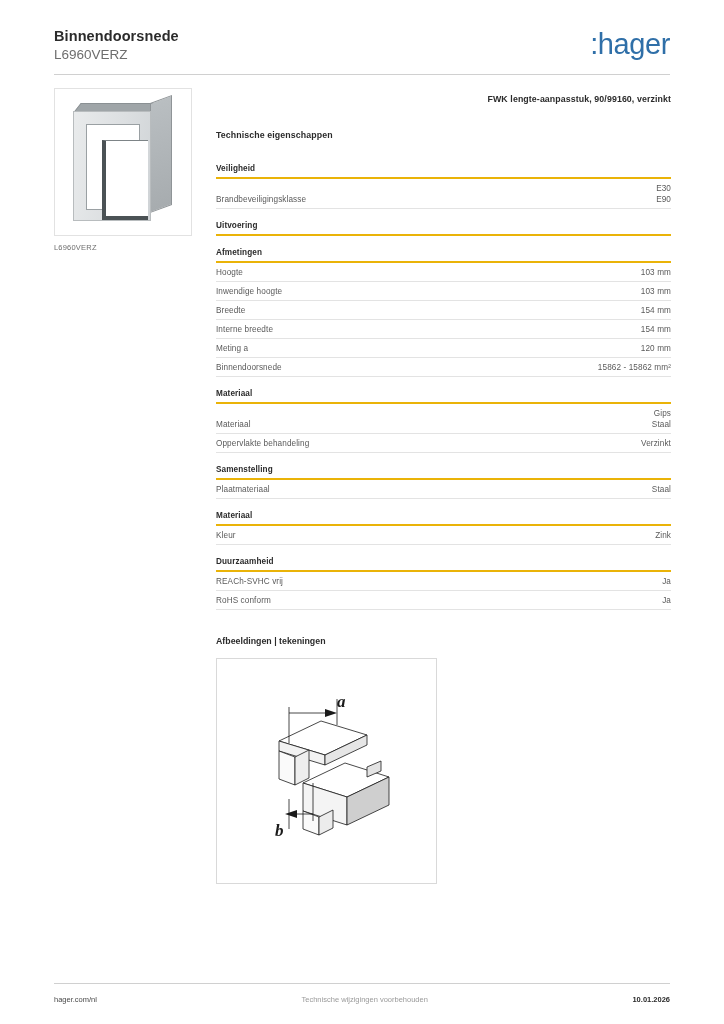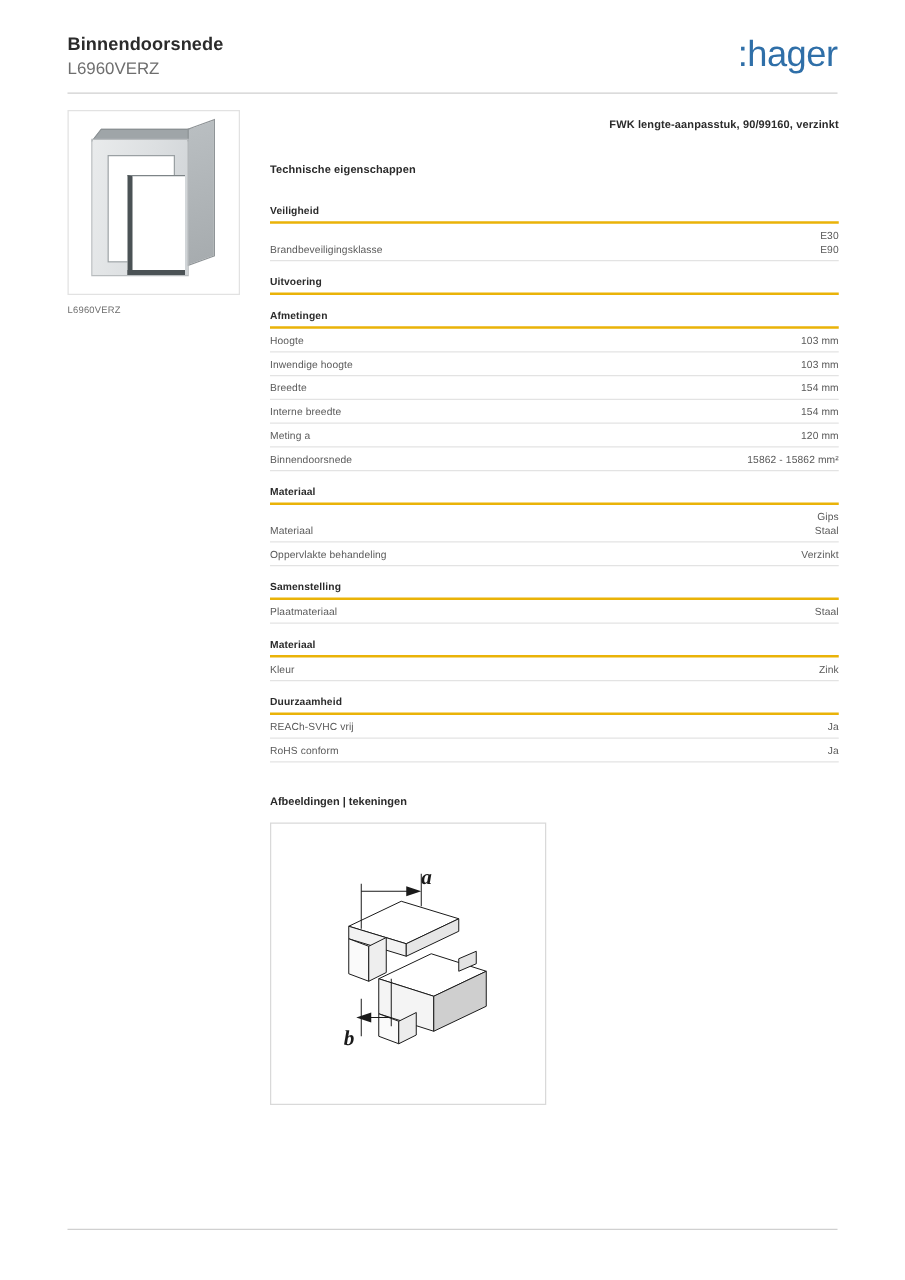--- a/index.html
+++ b/index.html
@@ -348,14 +348,19 @@
           <line x1="72" y1="140" x2="72" y2="170"></line>
           <line x1="96" y1="155" x2="78" y2="155"></line>
         </g>
         <polygon points="68,155 80,151 80,159" fill="#1a1a1a"></polygon>
         <text x="58" y="177" font-family="Liberation Serif, serif" font-size="17" font-style="italic" font-weight="bold" fill="#1a1a1a">b</text>
       </svg>
     </div>
   </div>
 
   <div class="footer-rule"></div>
+  <div class="footer">
+    <div class="left">hager.com/nl</div>
+    <div class="mid">Technische wijzigingen voorbehouden</div>
+    <div class="right">10.01.2026</div>
+  </div>
 
 </div>
 
 </body></html>

